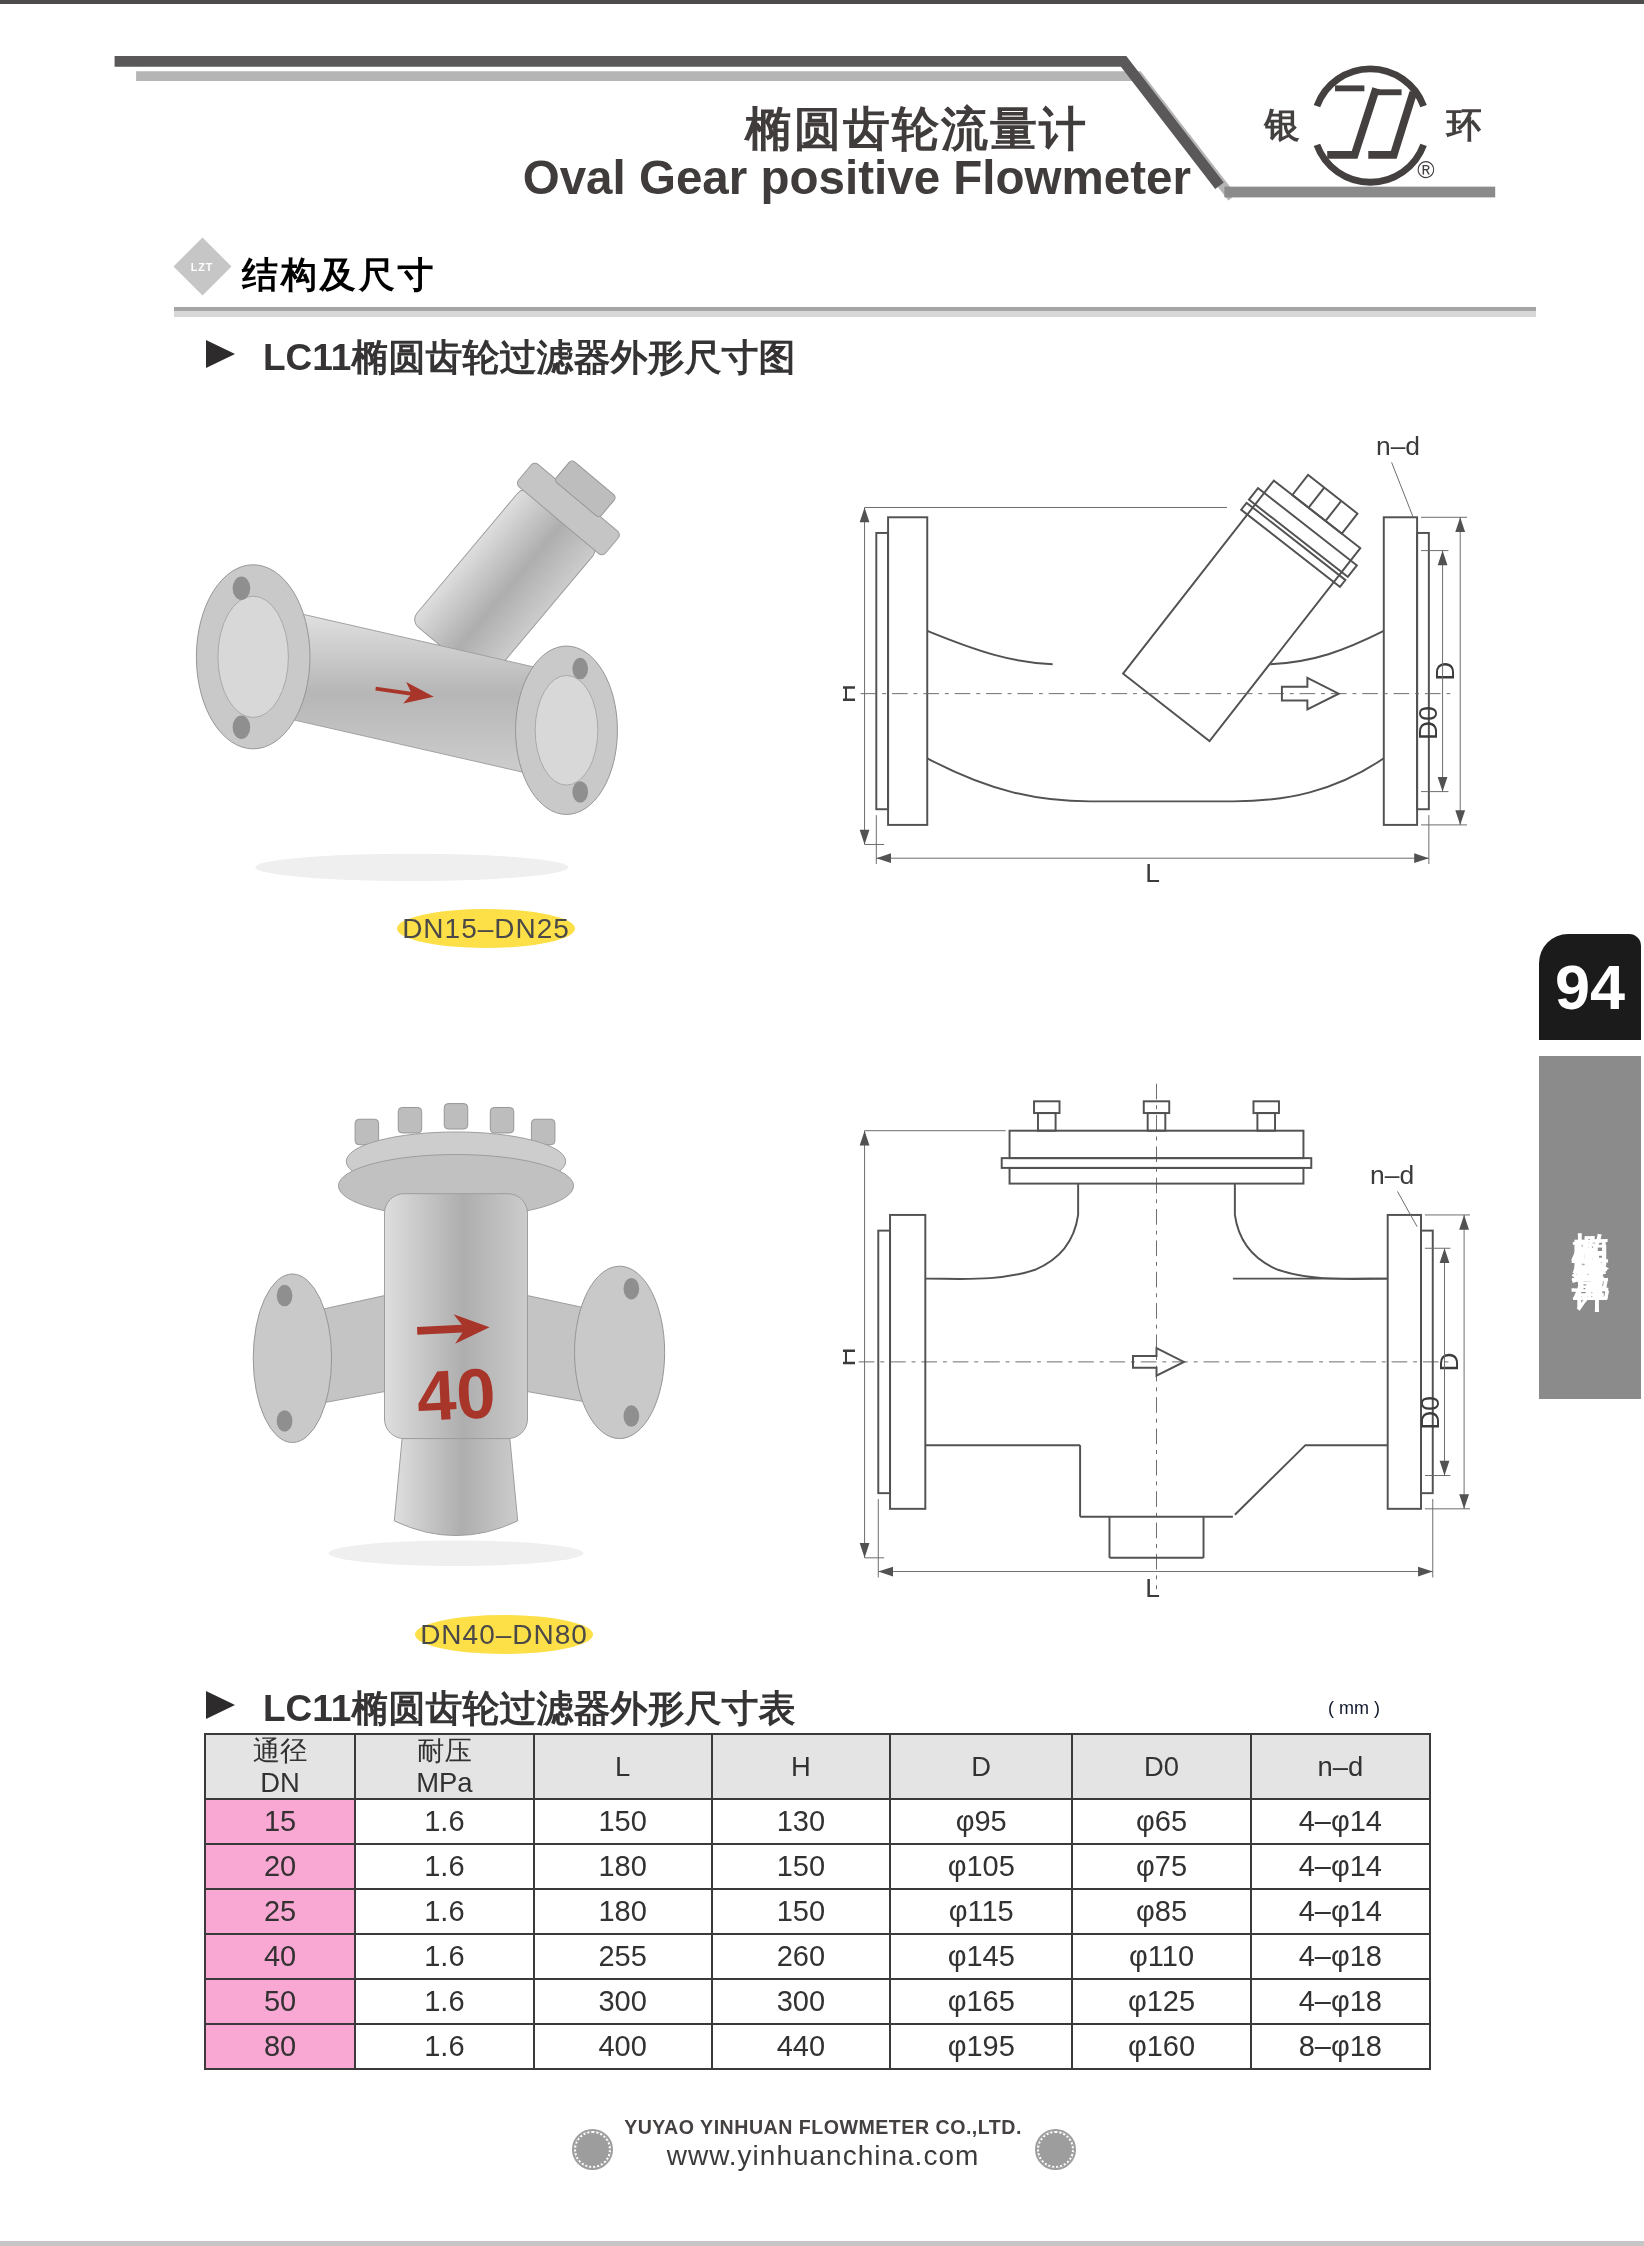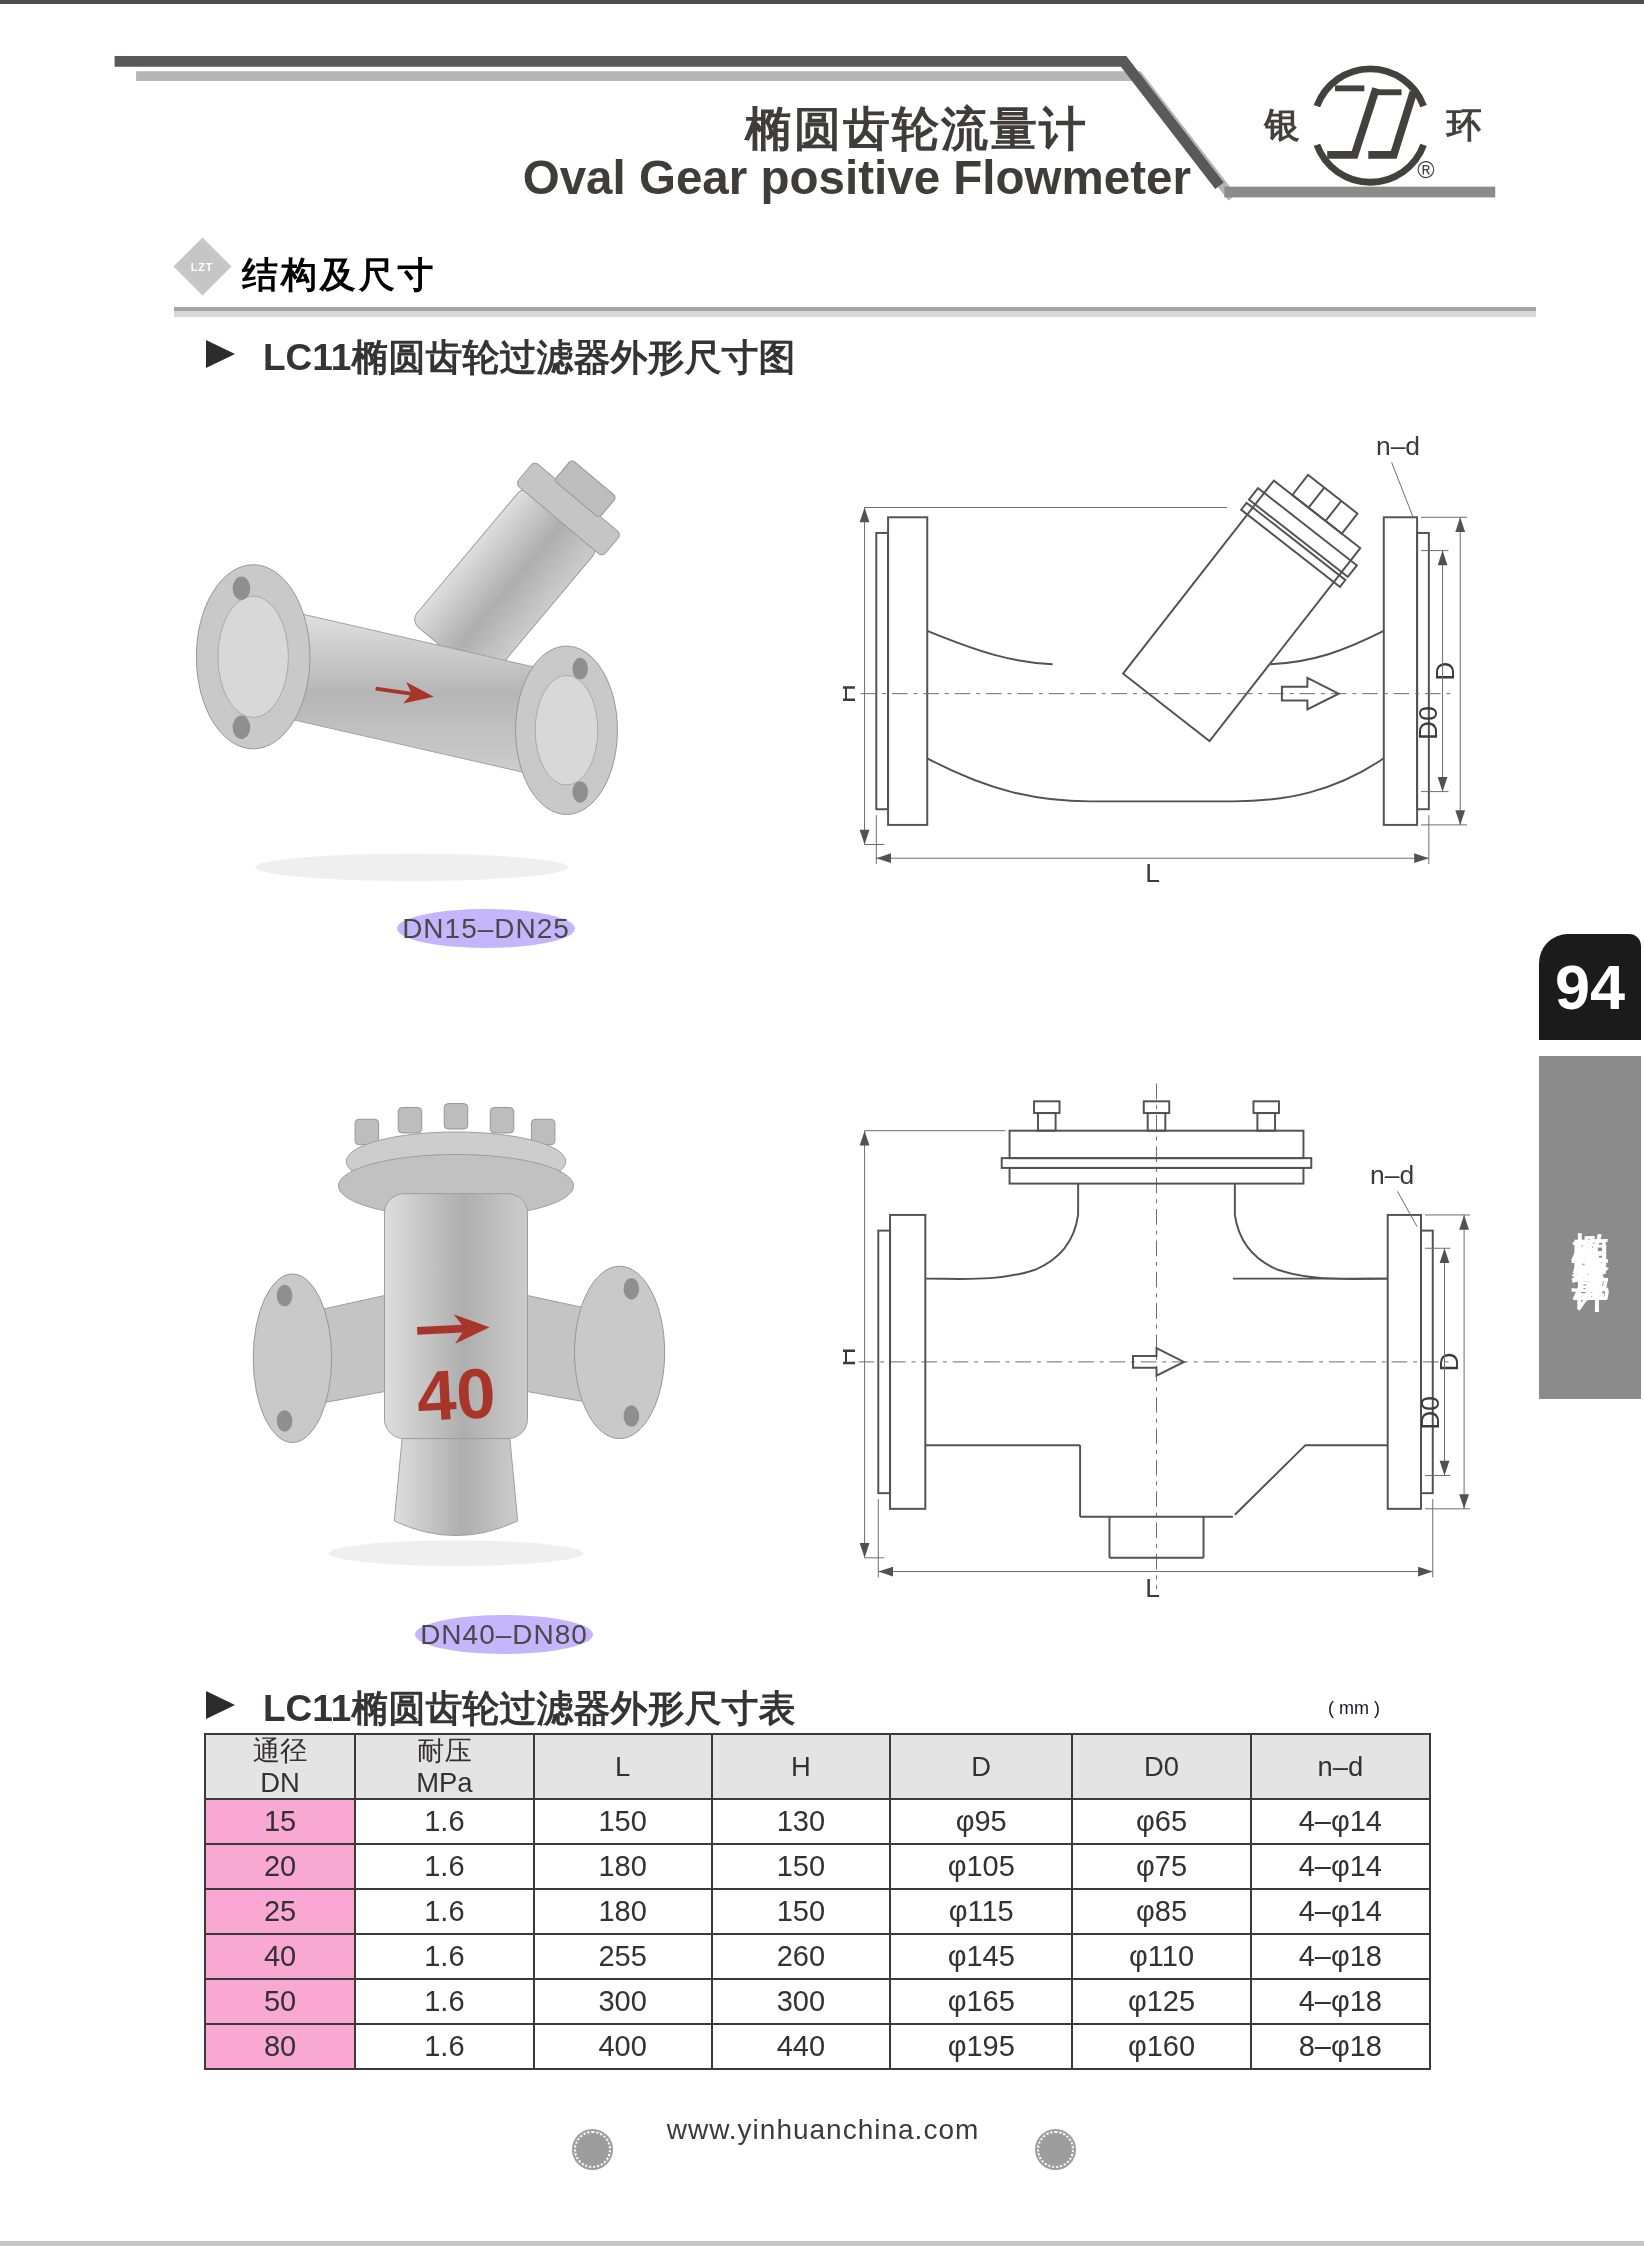--- a/index.html
+++ b/index.html
@@ -20,21 +20,21 @@
                display:flex;align-items:center;justify-content:center;}
   #lzt-diamond span{transform:rotate(-45deg);color:#ffffff;font-size:10.8px;font-weight:bold;letter-spacing:1px;}
   #section-title{left:242px;top:251px;font-size:36px;font-weight:bold;letter-spacing:2.9px;color:#000000;}
   #section-bar{left:174px;top:307px;width:1362px;height:9.8px;
                background:linear-gradient(#a5a5a5 0 36%,#d8d8d8 36% 100%);}
 
   .heading{font-size:37px;font-weight:bold;color:#353333;white-space:nowrap;}
   .tri{width:0;height:0;border-left:29px solid #2d2b2b;border-top:14.7px solid transparent;border-bottom:14.7px solid transparent;}
 
   
-  .oval-badge{width:178px;height:39px;background:#c4b5fd;border-radius:50%;
+  .oval-badge{width:178px;height:39px;background:#fde047;border-radius:50%;
               display:flex;align-items:center;justify-content:center;
               font-size:28px;color:#4a4848;letter-spacing:1px;}
 
   
   #unit-note{left:1282px;top:1698px;width:98px;font-size:18px;color:#0f172a;text-align:right;}
 
   
   #dim-table{left:204px;top:1733px;border-collapse:collapse;table-layout:fixed;width:1227px;
              font-size:29px;color:#333131;}
   #dim-table th,#dim-table td{border:2px solid #3b3939;border-top-width:2.9px;border-bottom-width:2.9px;
@@ -389,18 +389,19 @@
   <div id="page-tab" class="abs">
     <span>94</span>
   </div>
   <div id="side-tab" class="abs">
     <span>椭圆齿轮流量计</span>
   </div>
 
   <div id="seal-left" class="abs seal"></div>
   <div id="seal-right" class="abs seal"></div>
   <div id="footer" class="abs">
+    <div id="footer-en">YUYAO YINHUAN FLOWMETER CO.,LTD.</div>
     <div id="footer-web">www.yinhuanchina.com</div>
   </div>
 
   <div id="bottom-rule" class="abs"></div>
 </div>
 
 
 </body></html>

